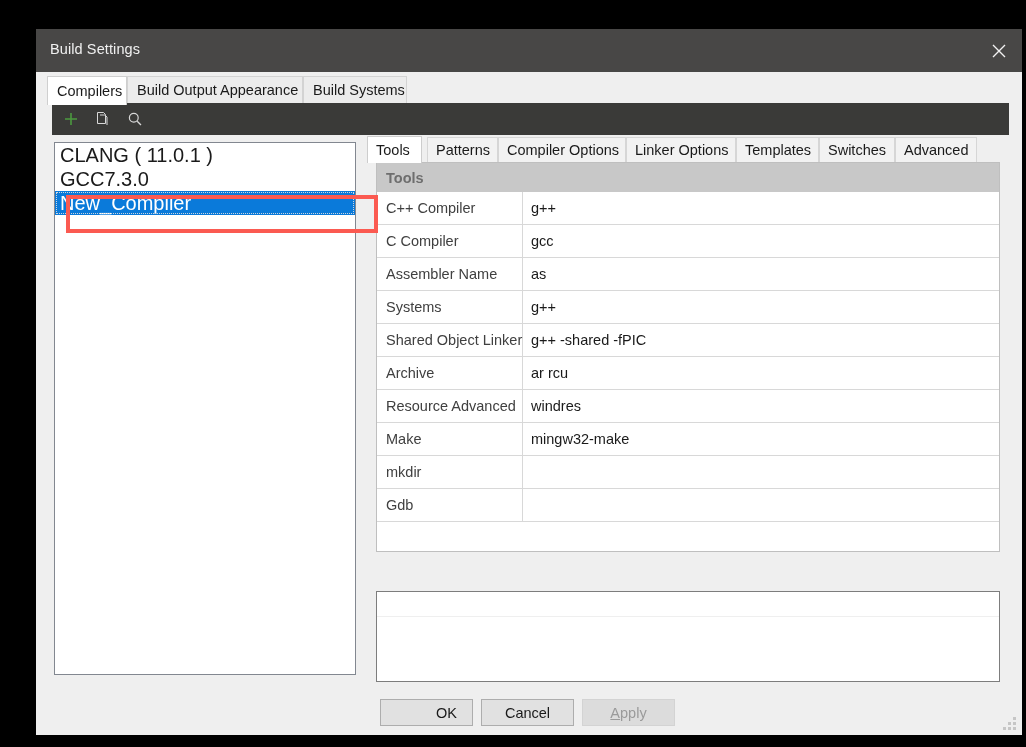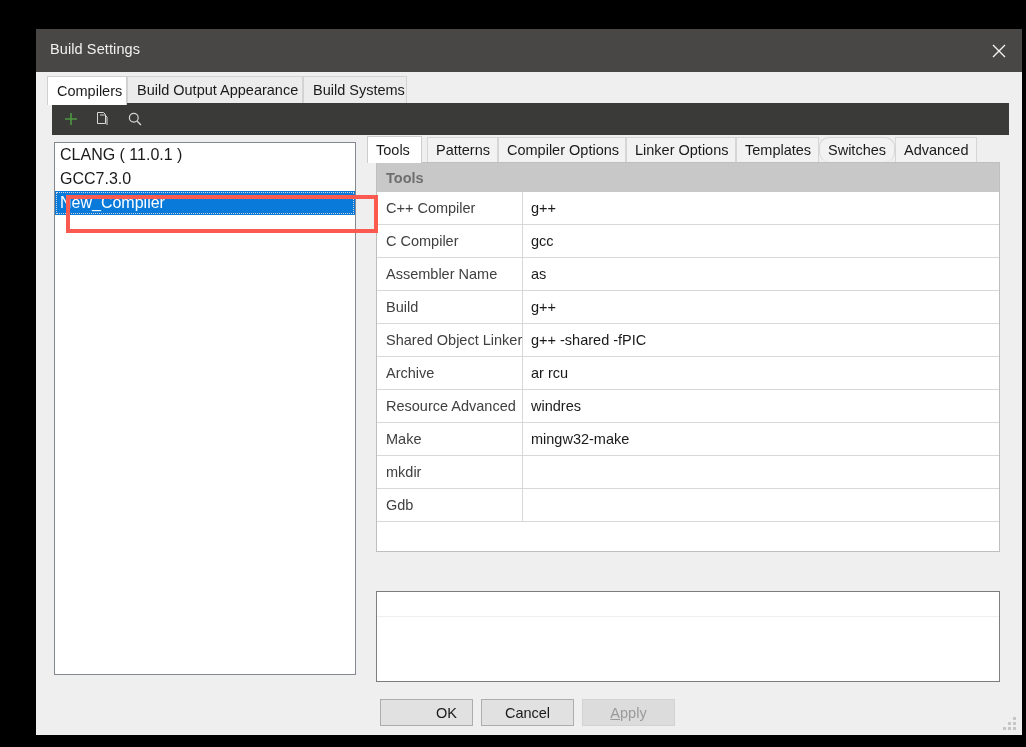--- a/index.html
+++ b/index.html
@@ -117,21 +117,21 @@
     height: 533px;
     background: #ffffff;
     border: 1px solid #828790;
     box-sizing: border-box;
     overflow: hidden;
   }
   .list-item {
     height: 24px;
     line-height: 24px;
     padding-left: 5px;
-    font-size: 16px;
+    font-size: 20px;
     color: #1a1a1a;
     white-space: nowrap;
     box-sizing: border-box;
   }
   .list-item.selected {
     background: #0a7ada;
     color: #ffffff;
     outline: 1px dotted #cfd6dc;
     outline-offset: -2px;
   }
@@ -375,21 +375,21 @@
       </div>
       <div class="tab" style="left:131px; width:128px;">
         <span>Compiler Options</span>
       </div>
       <div class="tab" style="left:259px; width:110px;">
         <span>Linker Options</span>
       </div>
       <div class="tab" style="left:369px; width:83px;">
         <span>Templates</span>
       </div>
-      <div class="tab" style="left:452px; width:76px;border-radius:10px;">
+      <div class="tab" style="left:452px; width:76px;">
         <span>Switches</span>
       </div>
       <div class="tab" style="left:528px; width:82px;">
         <span>Advanced</span>
       </div>
     </div>
 
     <div id="table-box">
       <div id="table-header">
         <span>Tools</span>
@@ -401,21 +401,21 @@
       </div>
       <div class="trow">
         <div class="tcell-name">C Compiler</div>
         <div class="tcell-val">gcc</div>
       </div>
       <div class="trow">
         <div class="tcell-name">Assembler Name</div>
         <div class="tcell-val">as</div>
       </div>
       <div class="trow">
-        <div class="tcell-name">Build</div>
+        <div class="tcell-name">Systems</div>
         <div class="tcell-val">g++</div>
       </div>
       <div class="trow">
         <div class="tcell-name">Shared Object Linker</div>
         <div class="tcell-val">g++ -shared -fPIC</div>
       </div>
       <div class="trow">
         <div class="tcell-name">Archive</div>
         <div class="tcell-val">ar rcu</div>
       </div>

